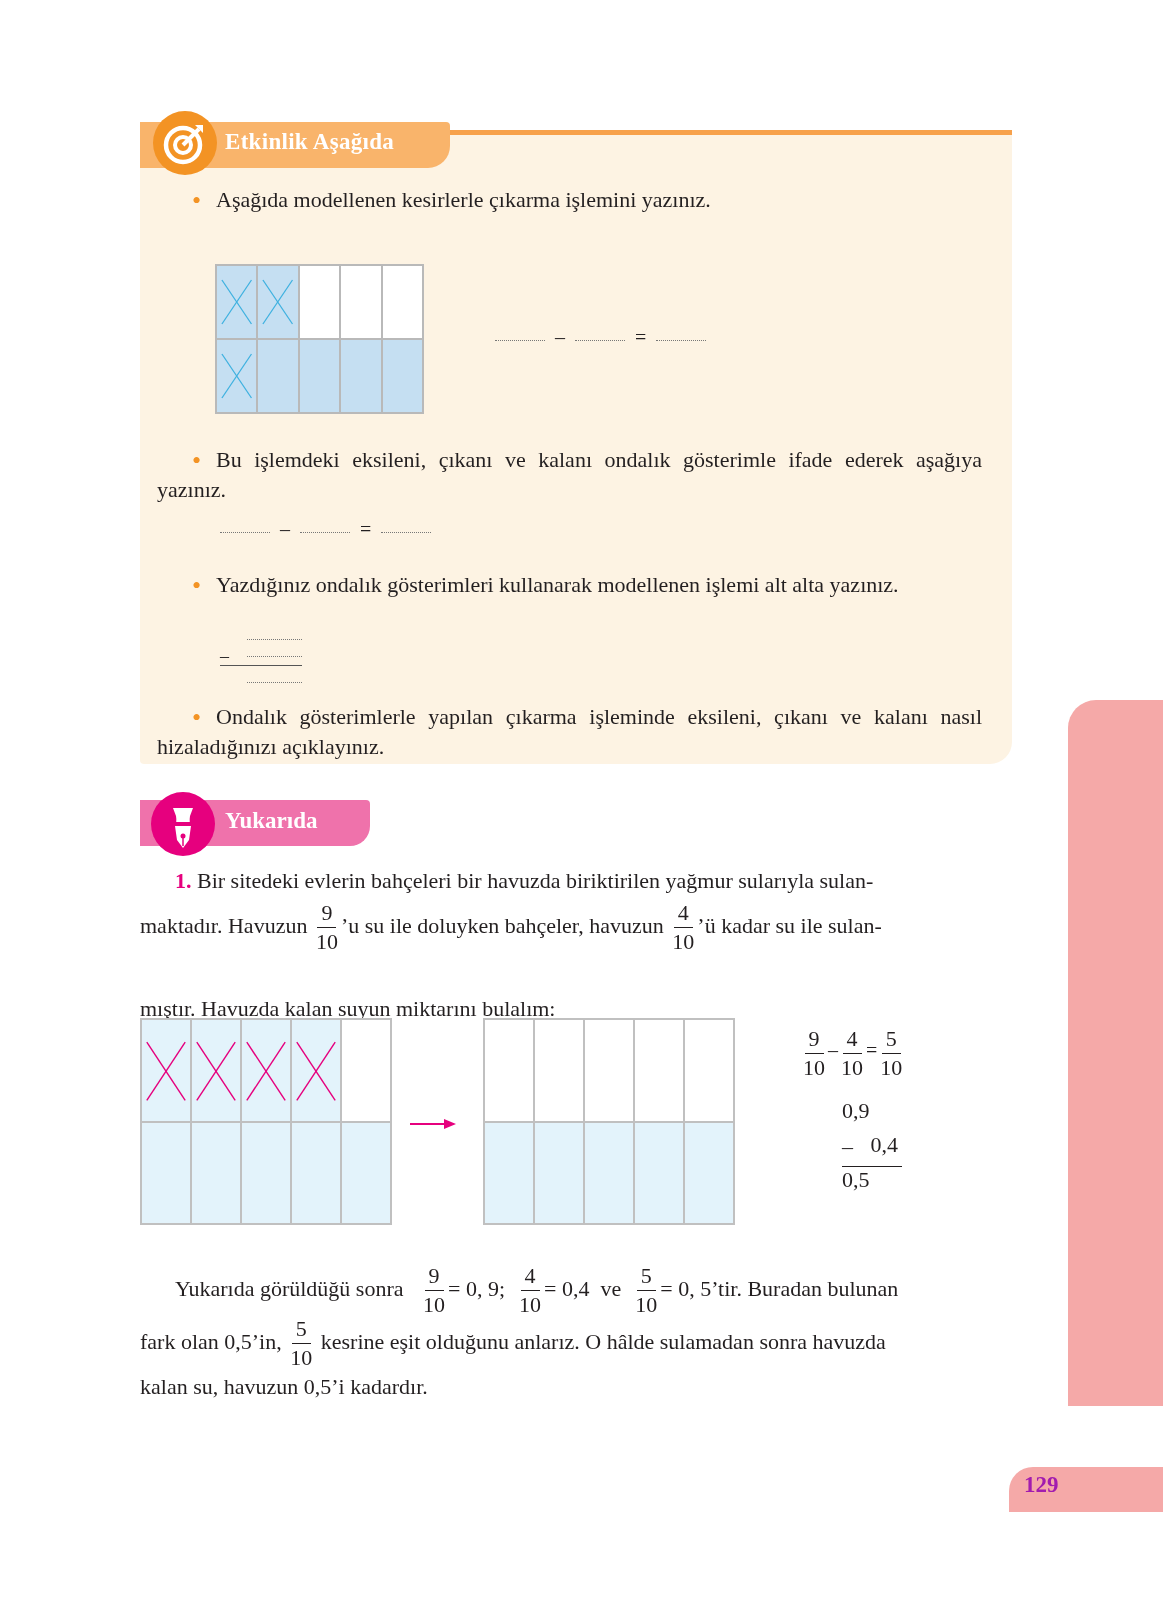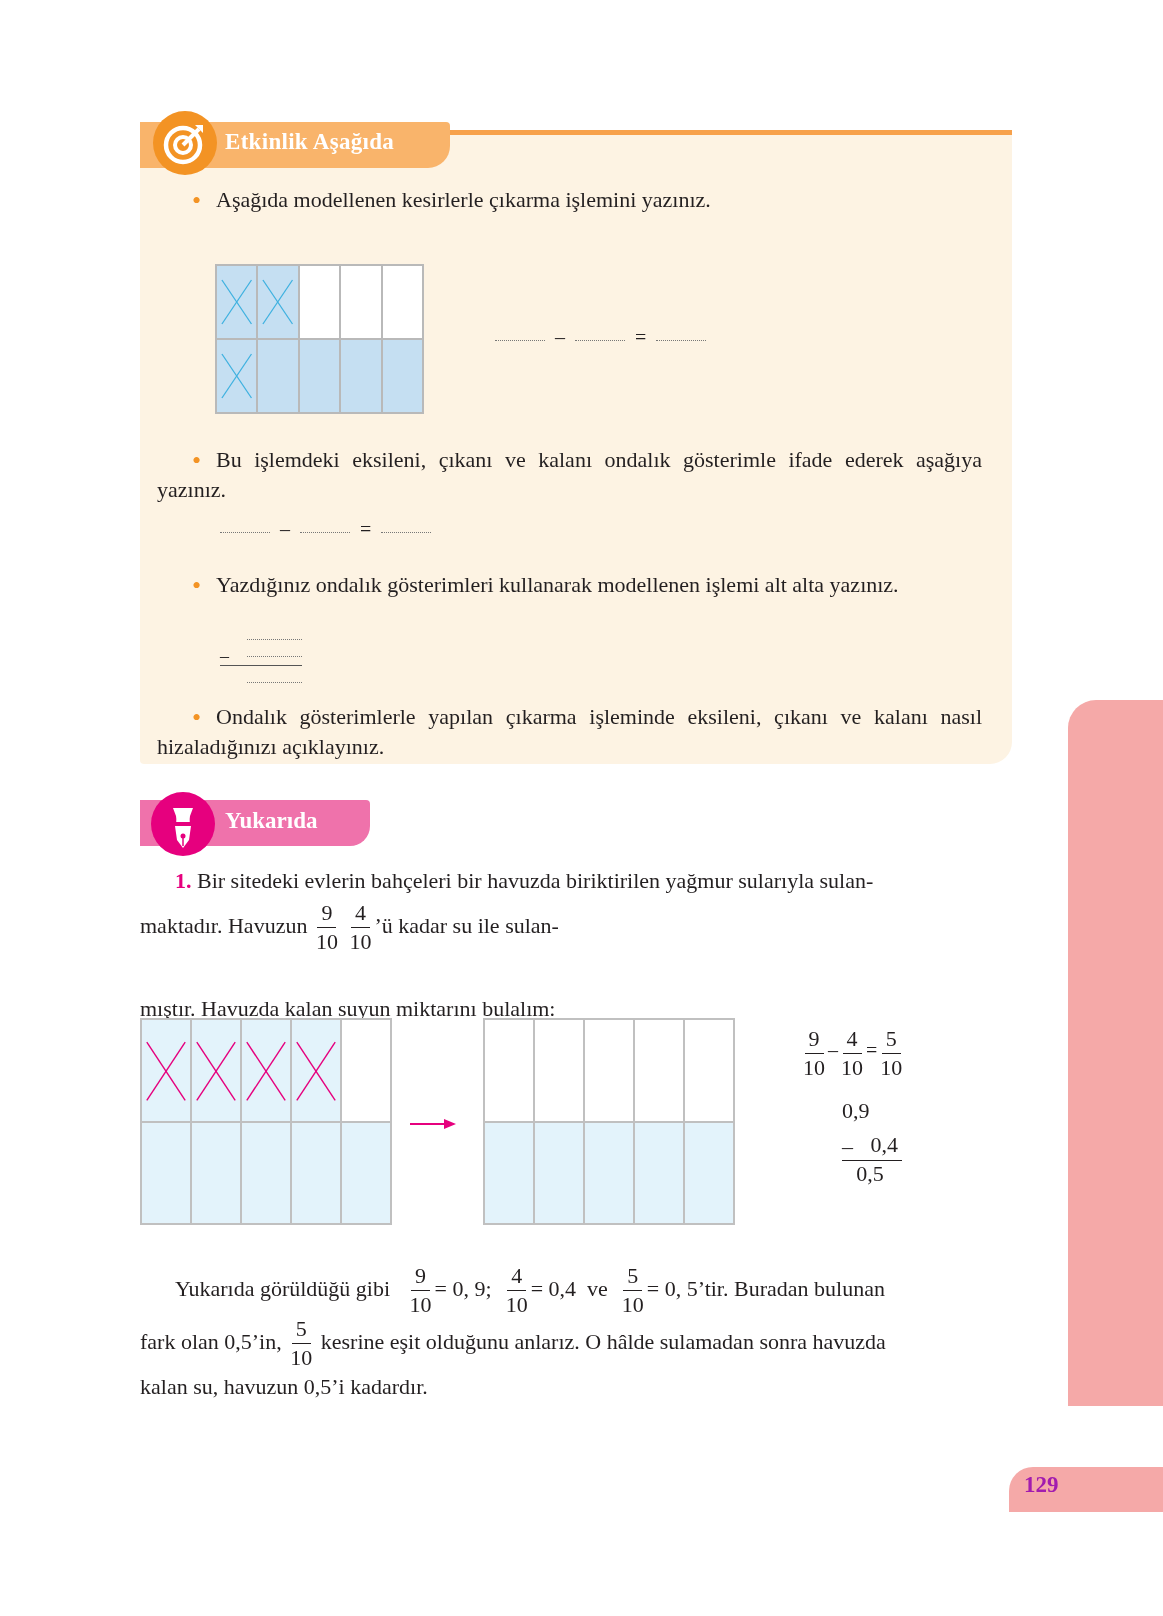--- a/index.html
+++ b/index.html
@@ -142,21 +142,21 @@
 <div class="abs learn-title">Yukarıda</div>
 
 <div class="abs para" style="left:140px; top:866px; width:872px; text-indent:35px;">
   <span style="color:#e6007e; font-weight:bold;">1.</span> <span>Bir sitedeki evlerin bahçeleri bir havuzda biriktirilen yağmur sularıyla sulan-</span>
 </div>
 <div class="abs para" style="left:140px; top:902px; width:872px; white-space:nowrap;">
   <span>maktadır. Havuzun</span>
   <span class="frac">
       <span class="num">9</span>
       <span class="den">10</span>
-    </span>
+    </span><span>’u su ile doluyken bahçeler, havuzun</span>
   <span class="frac">
       <span class="num">4</span>
       <span class="den">10</span>
     </span><span>’ü kadar su ile sulan-</span>
 </div>
 <div class="abs para" style="left:140px; top:958px; width:872px;margin-top:36px;">mıştır. Havuzda kalan suyun miktarını bulalım:</div>
 
 <div class="abs grid2" style="left:140px; top:1018px;">
   <div class="cell blue2">
       <svg width="100%" height="100%" viewBox="0 0 50 100" preserveAspectRatio="none" style="position:absolute;left:0;top:0">
@@ -221,25 +221,25 @@
       <span class="num">5</span>
       <span class="den">10</span>
     </span>
 </div>
 <div class="abs" style="left:842px; top:1098px; width:60px; font-size:22px;">
   <div style="text-align:left; padding-right:4px;">0,9</div>
   <div style="position:relative; text-align:right; padding-right:4px; margin-top:8px;">
     <span style="position:absolute; left:0; top:2px;">–</span>
     <span>0,4</span>
   </div>
-  <div style="border-top:1px solid #231f20; margin-top:2px; text-align:center; padding-right:4px;">0,5</div>
+  <div style="border-top:1px solid #231f20; margin-top:8px; text-align:left; padding-right:4px;">0,5</div>
 </div>
 
 <div class="abs para" style="left:175px; top:1265px; width:840px; white-space:nowrap;">
-  <span>Yukarıda görüldüğü gibi</span>&nbsp;&nbsp;
+  <span>Yukarıda görüldüğü sonra</span>&nbsp;&nbsp;
   <span class="frac">
       <span class="num">9</span>
       <span class="den">10</span>
     </span><span>= 0, 9;</span>&nbsp;
   <span class="frac">
       <span class="num">4</span>
       <span class="den">10</span>
     </span><span>= 0,4</span>&nbsp;
   <span>ve</span>&nbsp;
   <span class="frac">

